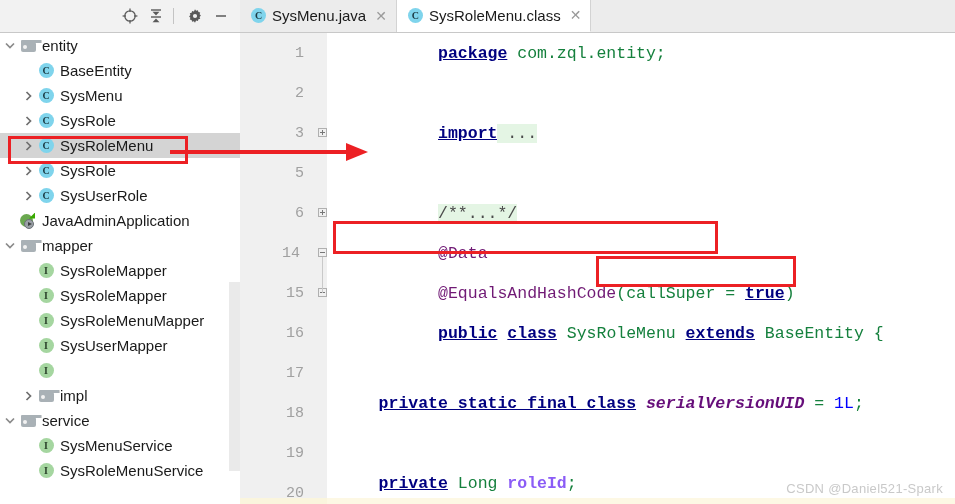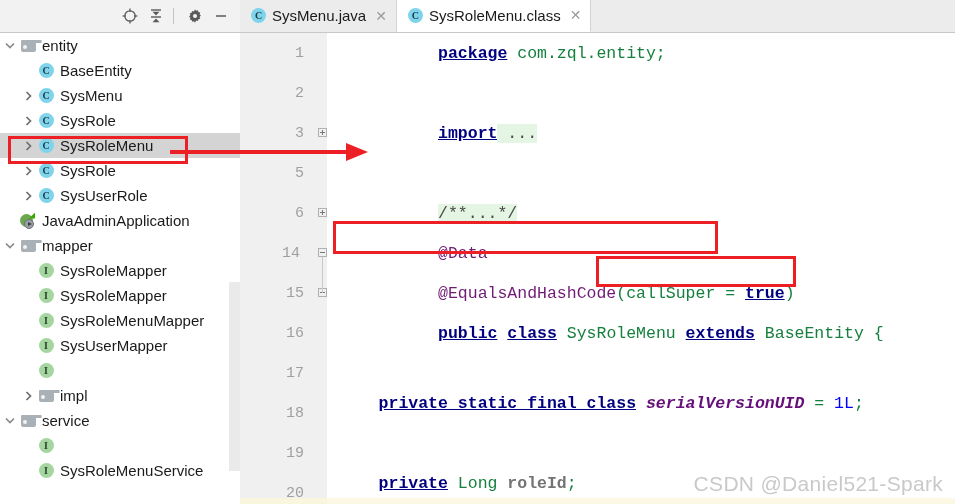--- a/index.html
+++ b/index.html
@@ -200,21 +200,21 @@
     font-size: 15px;
     color: #a0a0a0;
   }
   .codetext { padding-left: 12px; }
 
   
   .kw   { color: #000080; font-weight: bold; text-decoration: underline; }
   .plain{ color: #15803d; }
   .ann  { color: #701a75; }
   .fold { background: #e4f5e4; color: #4a4a4a; }
-  .fld  { color: #737373; font-weight: bold; }
+  .fld  { color: #8b5cf6; font-weight: bold; }
   .stat { color: #660e7a; font-weight: bold; font-style: italic; }
   .num  { color: #0000ff; }
 
   .foldbox {
     position: absolute;
     left: 78px;
     width: 9px; height: 9px;
     border: 1px solid #b0b0b0;
     background: #f0f0f0;
     box-sizing: border-box;
@@ -254,21 +254,21 @@
   #ann-svg {
     position: absolute; left: 0; top: 0;
     width: 955px; height: 504px;
     pointer-events: none;
   }
 
   
   #watermark {
     position: absolute;
     right: 12px; bottom: 8px;
-    font-size: 21px;
+    font-size: 13px;
     color: #c9c9c9;
     font-family: "Liberation Sans", sans-serif;
     letter-spacing: 0.3px;
   }
 </style>
 </head>
 <body>
 
 <div id="root">
 
@@ -472,20 +472,21 @@
               <span class="dot"></span>
             </span>
           </span>
           <span class="tw-label">service</span>
         </div>
         <div class="tree-row" style="padding-left: 20px;">
           <span class="tw-arrow"></span>
           <span class="tw-icon">
             <span class="circ itf">I</span>
           </span>
+          <span class="tw-label">SysMenuService</span>
         </div>
         <div class="tree-row" style="padding-left: 20px;">
           <span class="tw-arrow"></span>
           <span class="tw-icon">
             <span class="circ itf">I</span>
           </span>
           <span class="tw-label">SysRoleMenuService</span>
         </div>
       </div>
     <div id="tree-scroll"></div>

